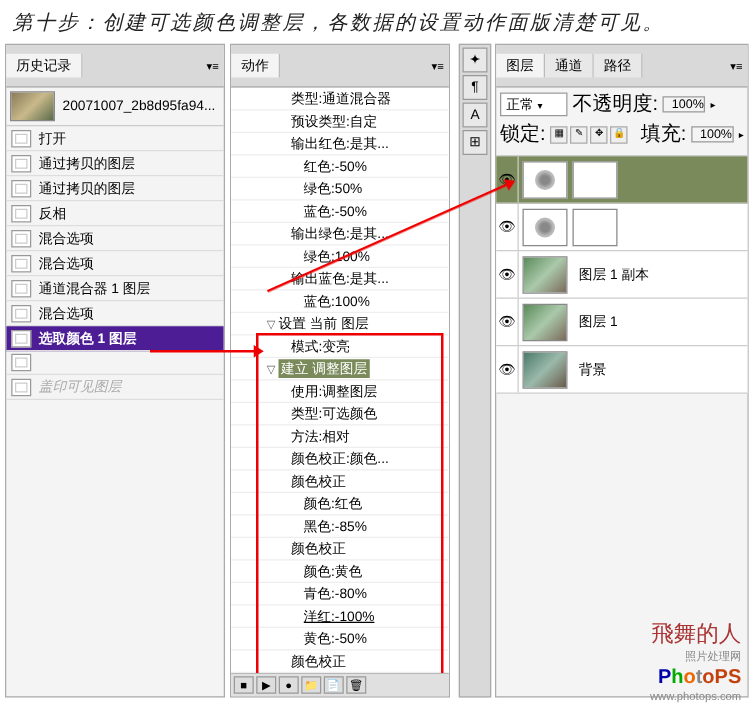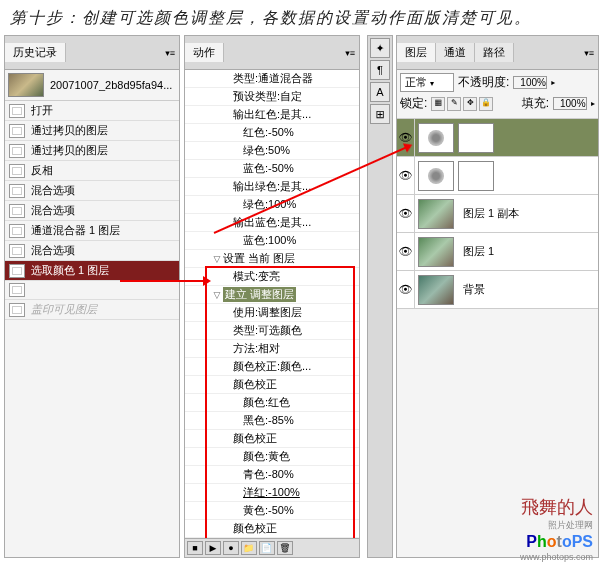--- a/index.html
+++ b/index.html
@@ -11,40 +11,40 @@
 .tab { padding: 2px 8px; font-size: 11px; background: #e8e8e8; border-right: 1px solid #bbb; cursor: default; }
 .tab.active { background: #f4f4f4; }
 .tab-close { margin-left: auto; padding: 0 4px; font-size: 9px; }
 
 .history { width: 176px; }
 .history-thumb-row { display: flex; align-items: center; padding: 3px; border-bottom: 1px solid #ccc; }
 .history-thumb { width: 36px; height: 24px; background: linear-gradient(135deg,#8a7a5a,#c9b98a,#5a6a4a); border: 1px solid #888; }
 .history-thumb-label { margin-left: 6px; font-size: 11px; overflow: hidden; white-space: nowrap; }
 .history-list { max-height: 470px; overflow-y: auto; }
 .history-item { display: flex; align-items: center; padding: 2px 4px; border-bottom: 1px solid #ddd; }
-.history-item.sel { background: #7f1d1d; color: #fff; }
+.history-item.sel { background: #4c1d95; color: #fff; font-weight: bold; }
 .history-item.dim { color: #aaa; font-style: italic; }
 .hi-icon { width: 16px; height: 14px; border: 1px solid #999; margin-right: 6px; background: #fff; flex-shrink: 0; position: relative; }
 .hi-icon::after { content: ''; position: absolute; inset: 2px; border: 1px solid #ccc; }
 
 .actions { width: 176px; }
 .actions-list { max-height: 470px; overflow-y: auto; background: #fff; position: relative; }
 .action-item { display: flex; align-items: center; padding: 1px 2px; font-size: 11px; border-bottom: 1px solid #eee; }
 .ai-toggle { width: 12px; text-align: center; font-size: 9px; color: #666; flex-shrink: 0; }
 .ai-label { white-space: nowrap; overflow: hidden; }
 .ai-label.hl { background: #7a8a5a; color: #fff; padding: 0 2px; }
 .red-box { position: absolute; border: 2px solid #e00; pointer-events: none; }
 .actions-footer { display: flex; gap: 2px; padding: 2px; border-top: 1px solid #aaa; background: #e0e0e0; }
 .af-btn { width: 16px; height: 14px; border: 1px solid #999; background: #ddd; font-size: 9px; text-align: center; line-height: 12px; }
 
 .layers { width: 206px; }
 .layers-controls { padding: 3px; border-bottom: 1px solid #ccc; }
 .lc-row { display: flex; align-items: center; gap: 4px; margin-bottom: 3px; font-size: 11px; }
 .lc-select { border: 1px solid #999; padding: 1px 4px; background: #fff; width: 54px; }
-.lc-label { font-size: 12px; }
+.lc-label { font-size: 16px; }
 .lc-input { width: 34px; border: 1px solid #999; padding: 0 6px; font-size: 10px; text-align: left; }
 .lc-arrow { font-size: 8px; }
 .lc-lockicons { display: flex; gap: 2px; }
 .lock-i { width: 14px; height: 14px; border: 1px solid #aaa; background: #eee; font-size: 8px; text-align: center; }
 .layer-stack { background: #fff; }
 .layer-row { display: flex; align-items: center; border-bottom: 1px solid #ccc; min-height: 38px; }
 .layer-row.sel { background: #7a8a5a; }
 .lr-eye { width: 18px; text-align: center; font-size: 11px; border-right: 1px solid #ccc; align-self: stretch; display: flex; align-items: center; justify-content: center; }
 .lr-thumbs { display: flex; align-items: center; gap: 4px; padding: 3px; }
 .lr-thumb { width: 36px; height: 30px; border: 1px solid #888; background: #fff; display: flex; align-items: center; justify-content: center; }
@@ -59,21 +59,21 @@
 .sd-btn { width: 20px; height: 20px; border: 1px solid #999; background: #e8e8e8; font-size: 11px; text-align: center; line-height: 18px; }
 .panels-outer { display: flex; gap: 3px; }
 
 .arrow { position: absolute; height: 2px; background: #e00; }
 .arrow::after { content: ''; position: absolute; right: -8px; top: -4px; border: 5px solid transparent; border-left: 8px solid #e00; }
 .arrow2 { position: absolute; height: 2px; background: #e00; transform-origin: left center; }
 .arrow2::after { content: ''; position: absolute; right: -8px; top: -4px; border: 5px solid transparent; border-left: 8px solid #e00; }
 
 .watermark { position: absolute; right: 6px; bottom: 4px; text-align: right; font-size: 9px; color: #888; line-height: 1.3; pointer-events: none; }
 .logo { font-size: 16px; font-weight: bold; }
-.logo .p { color: #00a; } .logo .h { color: #0a0; } .logo .o2 { color: #e60; } .logo .ps { color: #3b82f6; }
+.logo .p { color: #00a; } .logo .h { color: #0a0; } .logo .o2 { color: #e60; } .logo .ps { color: #c2410c; }
 .calli { font-family: cursive; color: #a33; font-size: 18px; line-height: 1; margin-bottom: 4px; }
 </style>
 </head>
 <body>
 
 <div class="instruction">第十步：创建可选颜色调整层，各数据的设置动作面版清楚可见。</div>
 
 <div class="panels-outer">
 <div class="panels">
 

